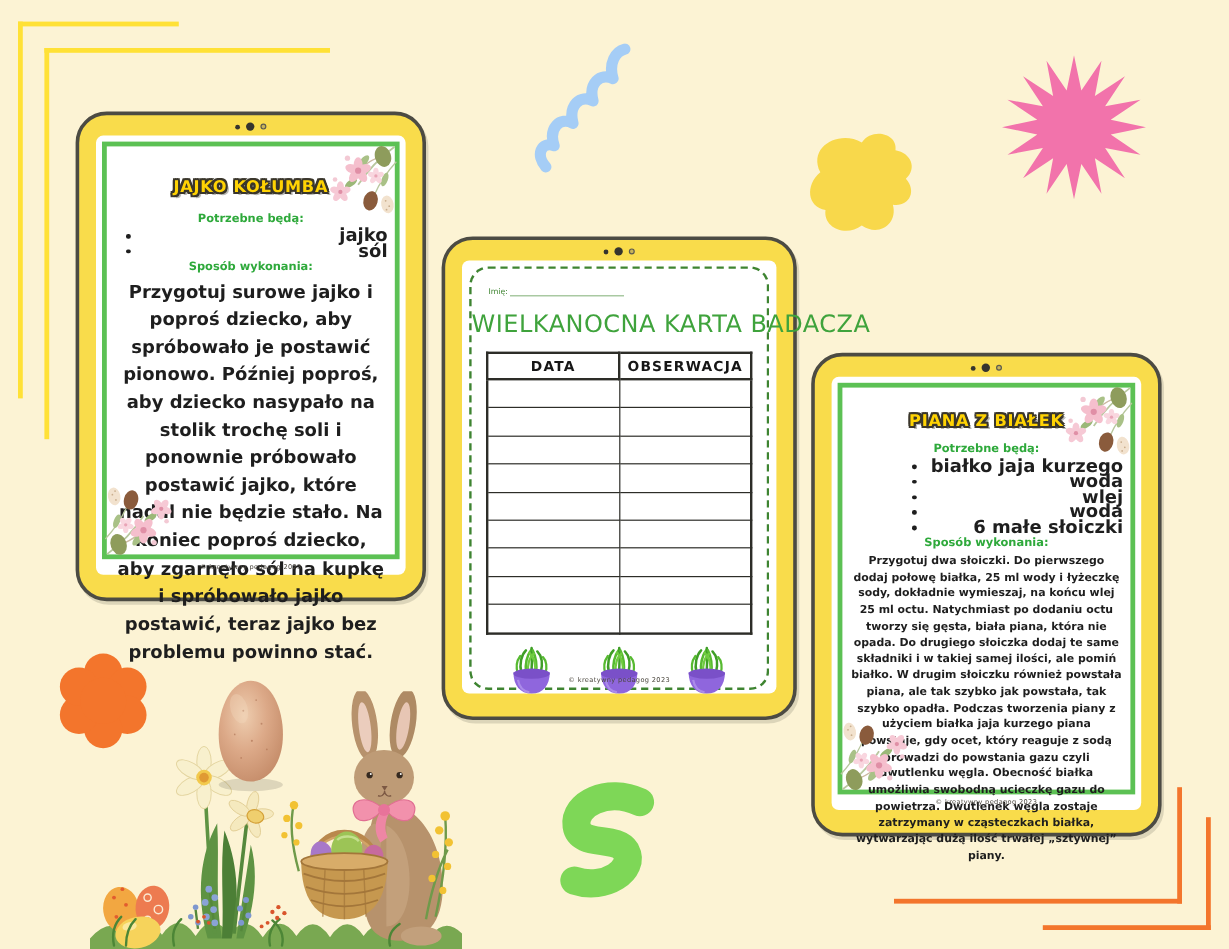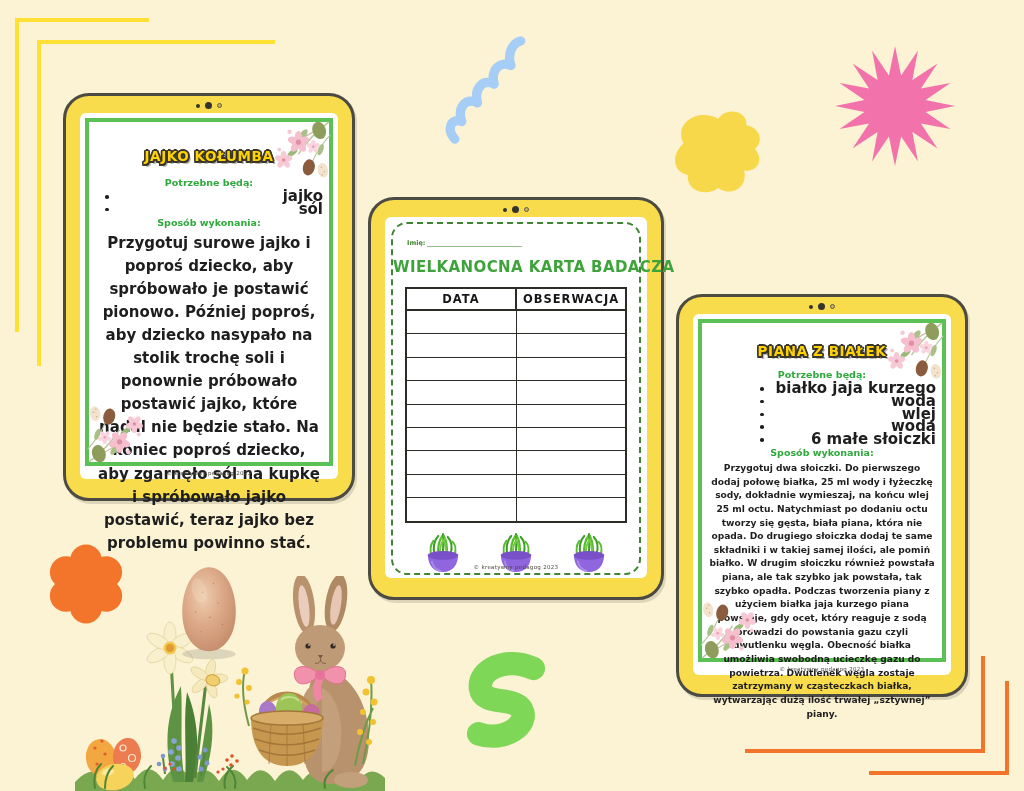--- a/index.html
+++ b/index.html
@@ -37,23 +37,23 @@
                 -1.7px 0 0 #3A362B,1.7px 0 0 #3A362B,2.8px 2.8px 0 rgba(58,54,43,.35);}
   .green-label{margin:0;text-align:center;font-size:9.5px;font-weight:bold;color:#2EA93B;line-height:14px;}
   .ingredients{list-style:none;margin:0;padding:0;}
   .ingredients li{position:relative;text-align:right;font-size:15px;font-weight:bold;color:#1E1E1E;line-height:12.8px;}
   .ingredients li::before{content:'';position:absolute;top:5px;width:3.5px;height:3.5px;border-radius:50%;background:#1E1E1E;}
   .ingredients-left li::before{left:10px;}
   .ingredients-right li::before{left:52px;}
   .body-text{margin:2px 1px 0;text-align:center;font-size:15px;font-weight:bold;color:#1E1E1E;line-height:1.54;}
 
   
-  .name-row{margin:15px 0 0 14px;font-size:6.5px;font-weight:bold;color:#3E8431;display:flex;align-items:flex-end;gap:2px;}
+  .name-row{margin:15px 0 0 14px;font-size:6.5px;font-weight:normal;color:#3E8431;display:flex;align-items:flex-end;gap:2px;}
   .name-line{display:inline-block;width:95px;border-bottom:1px solid #94BC8C;height:6px;}
-  .mid-title{margin:11px 0 0;text-align:right;font-size:15px;font-weight:bold;letter-spacing:.4px;
+  .mid-title{margin:11px 0 0;text-align:right;font-size:20px;font-weight:normal;letter-spacing:.4px;
              color:#3FA33C;white-space:nowrap;}
   table.obs{width:222px;margin:11px auto 0;border-collapse:collapse;border:2px solid #2D2D28;table-layout:fixed;}
   table.obs th{border:2px solid #2D2D28;font-size:11.5px;font-weight:bold;color:#161616;
                letter-spacing:1px;padding:3px 0;background:#fff;}
   table.obs td{border:1.5px solid #2D2D28;height:20.4px;background:#fff;}
   .pots-row{display:flex;justify-content:center;gap:37px;margin-top:9px;}
 
   .egg-wrap{display:flex;justify-content:center;margin-top:7px;}
   .floral{position:absolute;width:74px;height:74px;pointer-events:none;}
   .floral-tr{top:-2px;right:-2px;}

